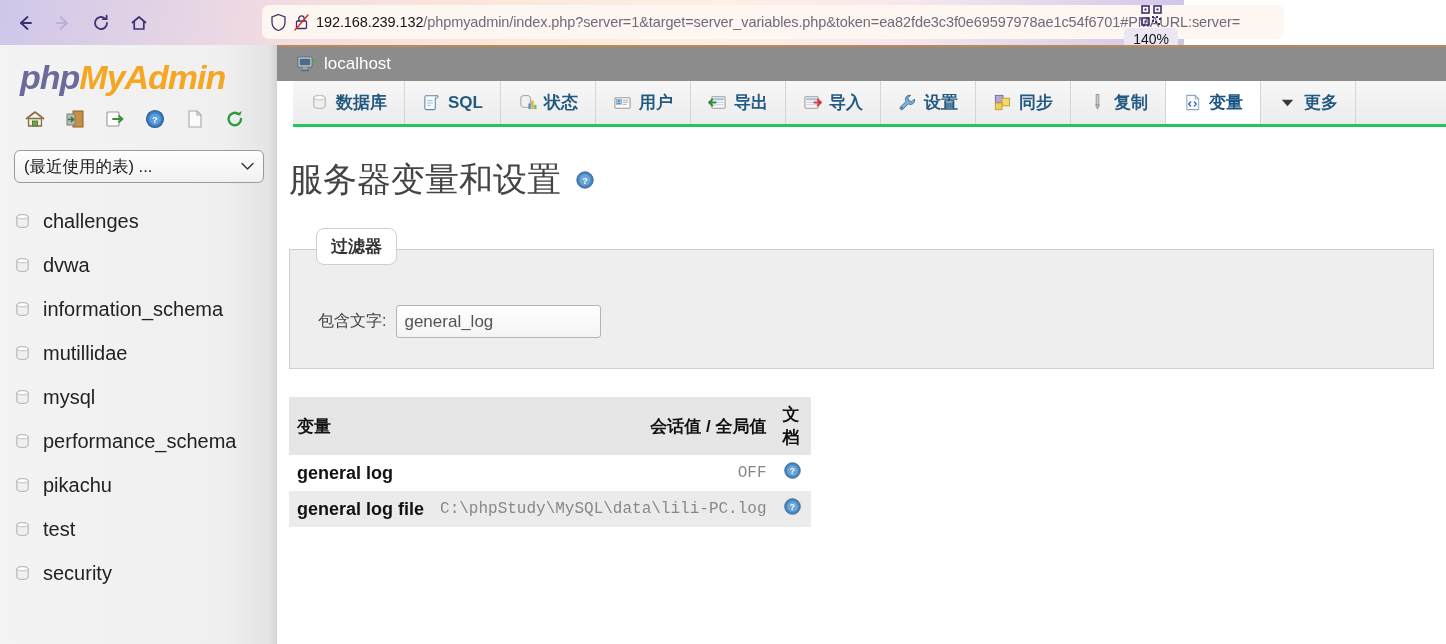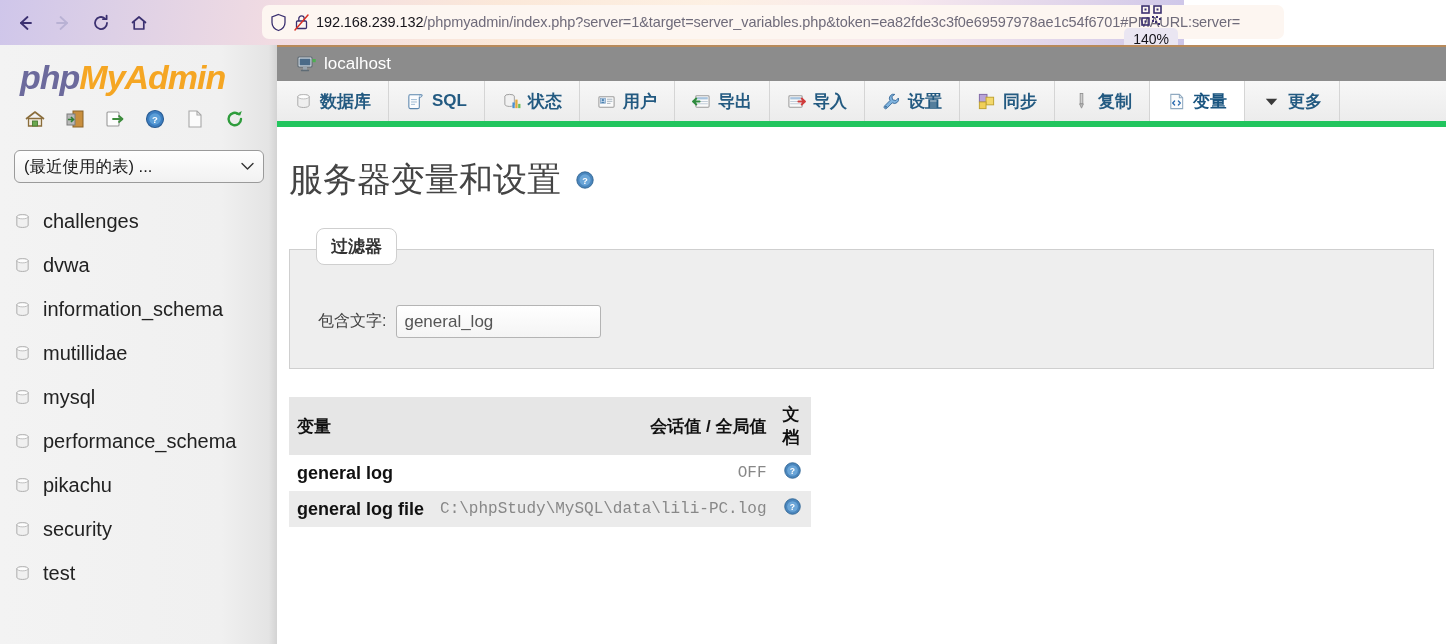--- a/index.html
+++ b/index.html
@@ -81,22 +81,22 @@
     background: #ffffff; overflow: hidden;
   }
   #server-bar {
     height: 36px; background: #8c8c8c;
     display: flex; align-items: center; padding-left: 20px; gap: 7px;
     border-top: 2px solid #b88a5a;
   }
   #server-bar .stext { color: #fff; font-size: 17px; }
   #tabs {
     height: 46px; background: #f2f2f2;
-    border-bottom: 6px solid #22c55e;
-    display: flex; align-items: stretch;
+    border-bottom: 3px solid #22c55e;
+    display: flex; align-items: stretch; margin-left: 16px;
   }
   .tab {
     display: flex; align-items: center; gap: 7px;
     padding: 0 17px; font-size: 17px; font-weight: bold; color: #235a81;
     border-right: 1px solid #d5d5d5;
     background: linear-gradient(to bottom,#f7f7f7,#ececec);
     white-space: nowrap;
   }
   .tab.active { background: #ffffff; color: #1e5party; color: #1b5party; color: #1a5580; }
   .tab.active { background: #ffffff; }
@@ -354,29 +354,29 @@
           <ellipse cx="9" cy="4" rx="6" ry="2.2" fill="#fdfdfd" stroke="#b5b5b5" stroke-width="0.9"></ellipse>
         </svg>
         <span>pikachu</span>
       </div>
       <div class="db-item">
         <svg class="dbicon" viewBox="0 0 18 18">
           <ellipse cx="9" cy="4" rx="6" ry="2.2" fill="#fbfbfb" stroke="#a9a9a9" stroke-width="1"></ellipse>
           <path d="M3 4 V13 C3 14.3 5.7 15.3 9 15.3 C12.3 15.3 15 14.3 15 13 V4" fill="#f0f0f0" stroke="#a9a9a9" stroke-width="1"></path>
           <ellipse cx="9" cy="4" rx="6" ry="2.2" fill="#fdfdfd" stroke="#b5b5b5" stroke-width="0.9"></ellipse>
         </svg>
+        <span>test</span>
+      </div>
+      <div class="db-item">
+        <svg class="dbicon" viewBox="0 0 18 18">
+          <ellipse cx="9" cy="4" rx="6" ry="2.2" fill="#fbfbfb" stroke="#a9a9a9" stroke-width="1"></ellipse>
+          <path d="M3 4 V13 C3 14.3 5.7 15.3 9 15.3 C12.3 15.3 15 14.3 15 13 V4" fill="#f0f0f0" stroke="#a9a9a9" stroke-width="1"></path>
+          <ellipse cx="9" cy="4" rx="6" ry="2.2" fill="#fdfdfd" stroke="#b5b5b5" stroke-width="0.9"></ellipse>
+        </svg>
         <span>security</span>
-      </div>
-      <div class="db-item">
-        <svg class="dbicon" viewBox="0 0 18 18">
-          <ellipse cx="9" cy="4" rx="6" ry="2.2" fill="#fbfbfb" stroke="#a9a9a9" stroke-width="1"></ellipse>
-          <path d="M3 4 V13 C3 14.3 5.7 15.3 9 15.3 C12.3 15.3 15 14.3 15 13 V4" fill="#f0f0f0" stroke="#a9a9a9" stroke-width="1"></path>
-          <ellipse cx="9" cy="4" rx="6" ry="2.2" fill="#fdfdfd" stroke="#b5b5b5" stroke-width="0.9"></ellipse>
-        </svg>
-        <span>test</span>
       </div>
     </div>
 </div>
 
 <div id="main">
 
   <div id="server-bar">
     <svg width="20" height="18" viewBox="0 0 20 18">
       <rect x="1" y="2" width="14" height="10" rx="1" fill="#d8dee4" stroke="#5e6b75" stroke-width="1.1"></rect>
       <rect x="2.6" y="3.6" width="10.8" height="6.8" fill="#4b6b88"></rect>

